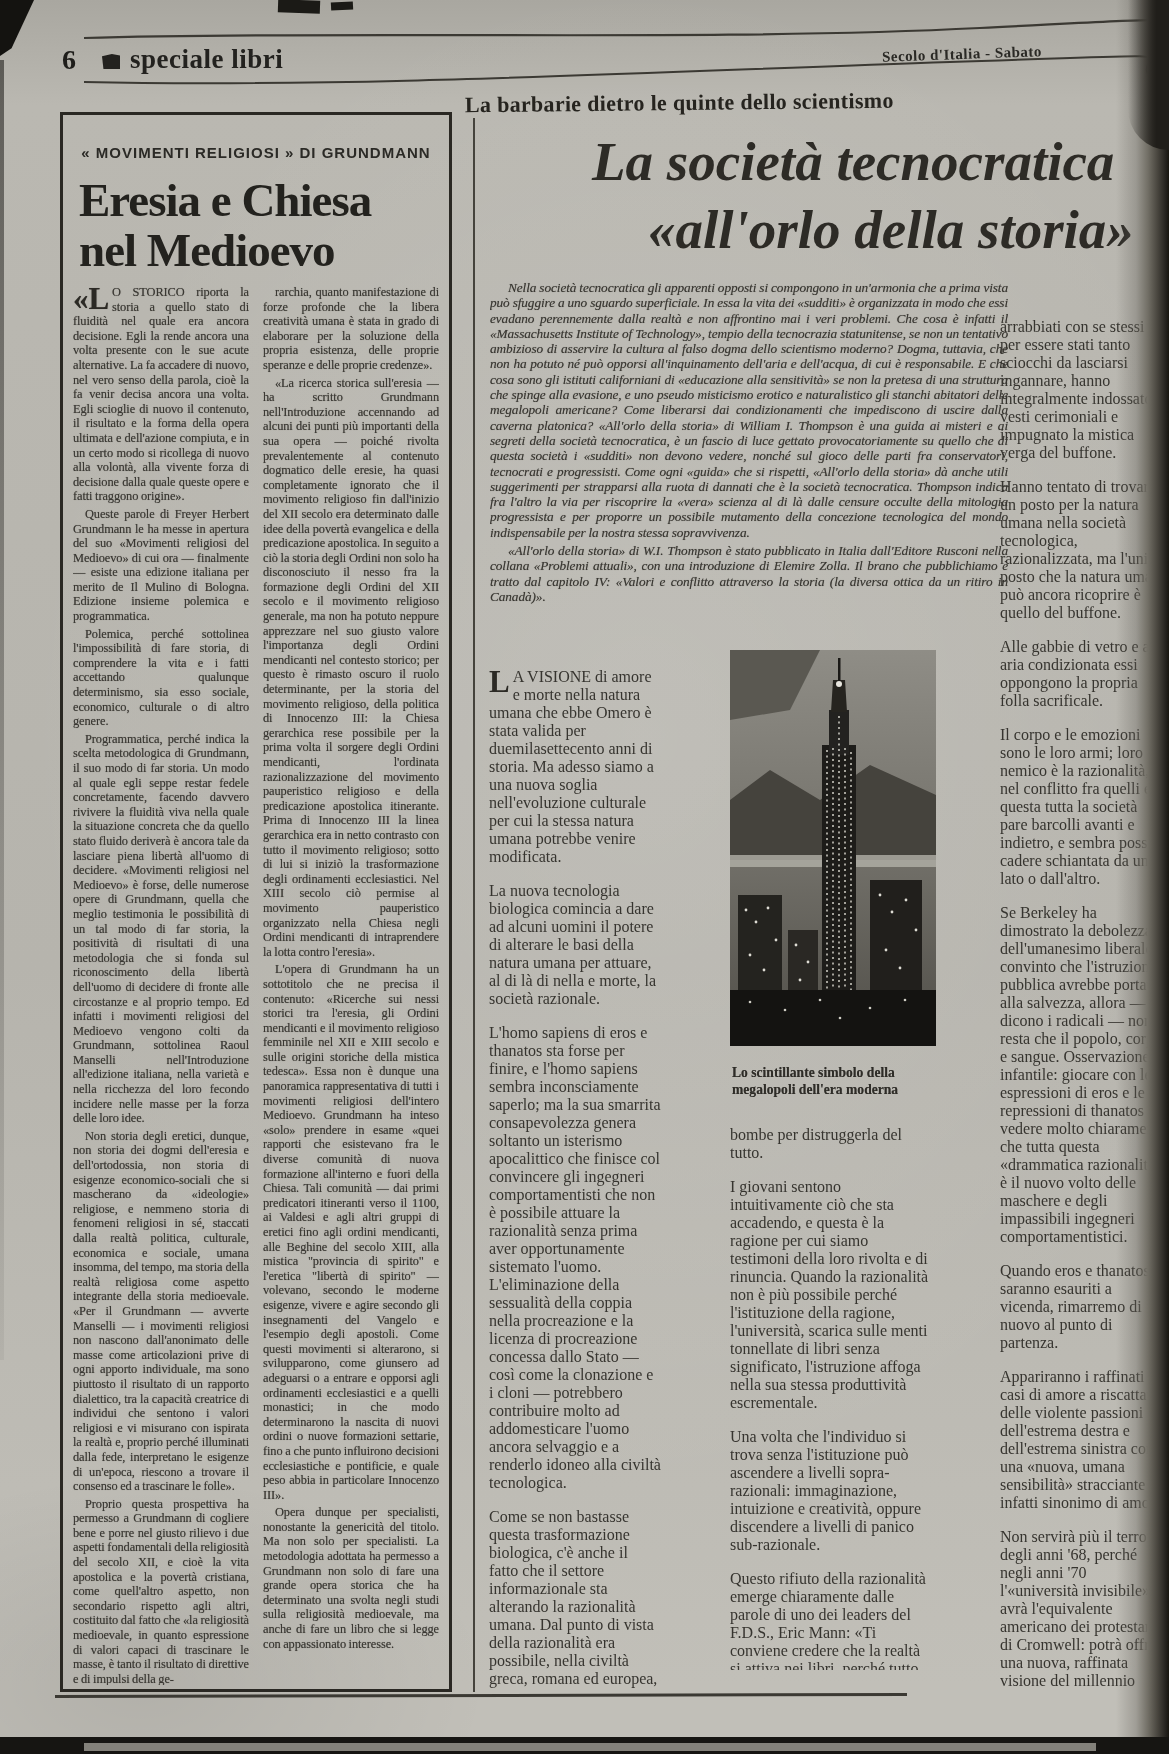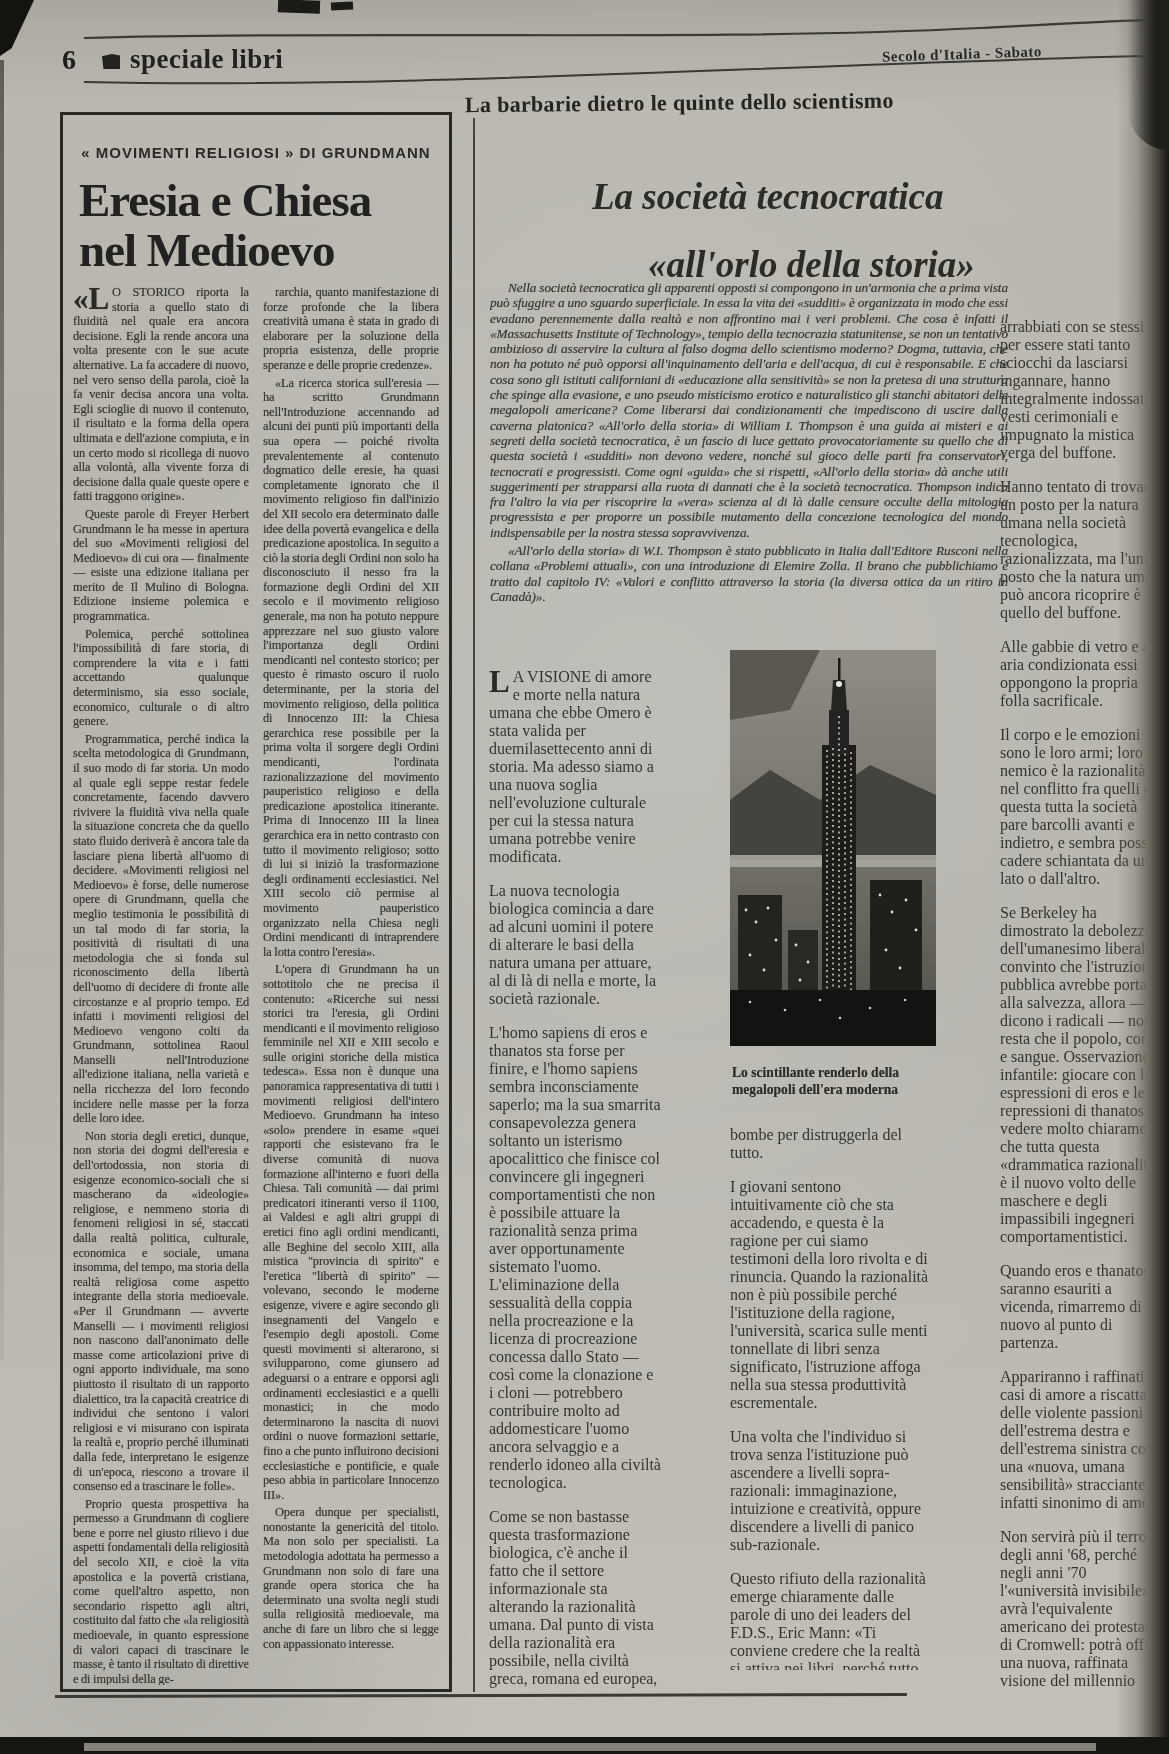--- a/index.html
+++ b/index.html
@@ -34,21 +34,21 @@
   .col p, .intro p{
     font-size:12.4px;line-height:14.6px;text-align:justify;margin:0 0 3px 0;
     text-indent:12px;color:#3a3833;word-spacing:-0.4px;letter-spacing:-0.1px;
     text-shadow:0 0 .7px rgba(45,43,38,.55);
   }
   .col p.dropcap, .intro p.dropcap{text-indent:0;}
   p.dropcap::first-letter{float:left;font-size:31px;line-height:25px;font-weight:bold;padding:1px 3px 0 0;color:#2c2a25;}
   p.italic{}
   
   .m-kicker{font-size:22px;font-weight:bold;color:#26241f;letter-spacing:.3px;transform:rotate(-.6deg);white-space:nowrap;}
-  .m-head{font-size:37px;font-weight:bold;font-style:italic;color:#2d2b26;white-space:nowrap;letter-spacing:0;margin-top:45px;}
+  .m-head{font-size:55px;font-weight:bold;font-style:italic;color:#2d2b26;white-space:nowrap;letter-spacing:0;}
   .intro{width:518px;height:368px;overflow:hidden;}
   .intro p{font-size:13.3px;line-height:15.3px;text-indent:18px;}
   .ncol{overflow:hidden;}
   .photo-wrap{width:206px;margin:0 0 8px 0;}
   .caption{font-weight:bold;font-size:13.6px;line-height:17px;color:#2e2c27;margin:14px 0 12px 2px;
     text-shadow:0 0 .6px rgba(40,40,40,.5);}
   .vrule{width:2px;background:#45433c;}
   .hrule-bottom{height:3px;background:#3b3933;transform:rotate(-.15deg);}
   
   .curl{left:1116px;top:0;width:53px;height:1754px;z-index:40;
@@ -173,21 +173,21 @@
           <circle cx="20" cy="352" r="1.3"></circle>
             <circle cx="55" cy="360" r="1.3"></circle>
             <circle cx="90" cy="350" r="1.3"></circle>
           <circle cx="140" cy="358" r="1.3"></circle>
             <circle cx="175" cy="350" r="1.3"></circle>
             <circle cx="110" cy="368" r="1.3"></circle>
         </g>
       </svg>
     </div>
     <div class="caption">
-      <span>Lo scintillante renderlo della</span><br>
+      <span>Lo scintillante simbolo della</span><br>
       <span>megalopoli dell'era moderna</span>
     </div>
     <div class="ncol" style="width:200px;height:560px;">
         <p>bombe per distruggerla del tutto.</p>
         <p>I giovani sentono intuitivamente ciò che sta accadendo, e questa è la ragione per cui siamo testimoni della loro rivolta e di rinuncia. Quando la razionalità non è più possibile perché l'istituzione della ragione, l'università, scarica sulle menti tonnellate di libri senza significato, l'istruzione affoga nella sua stessa produttività escrementale.</p>
         <p>Una volta che l'individuo si trova senza l'istituzione può ascendere a livelli sopra-razionali: immaginazione, intuizione e creatività, oppure discendere a livelli di panico sub-razionale.</p>
         <p>Questo rifiuto della razionalità emerge chiaramente dalle parole di uno dei leaders del F.D.S., Eric Mann: «Ti conviene credere che la realtà si attiva nei libri, perché tutto il sistema universitario è impostato su questo concetto. Se ti piace cantare, se ti piace organizzarti in gruppo puoi farlo. Ma queste sono attività estranee al piano di studi (...)</p>
       </div>
   </div>
 

